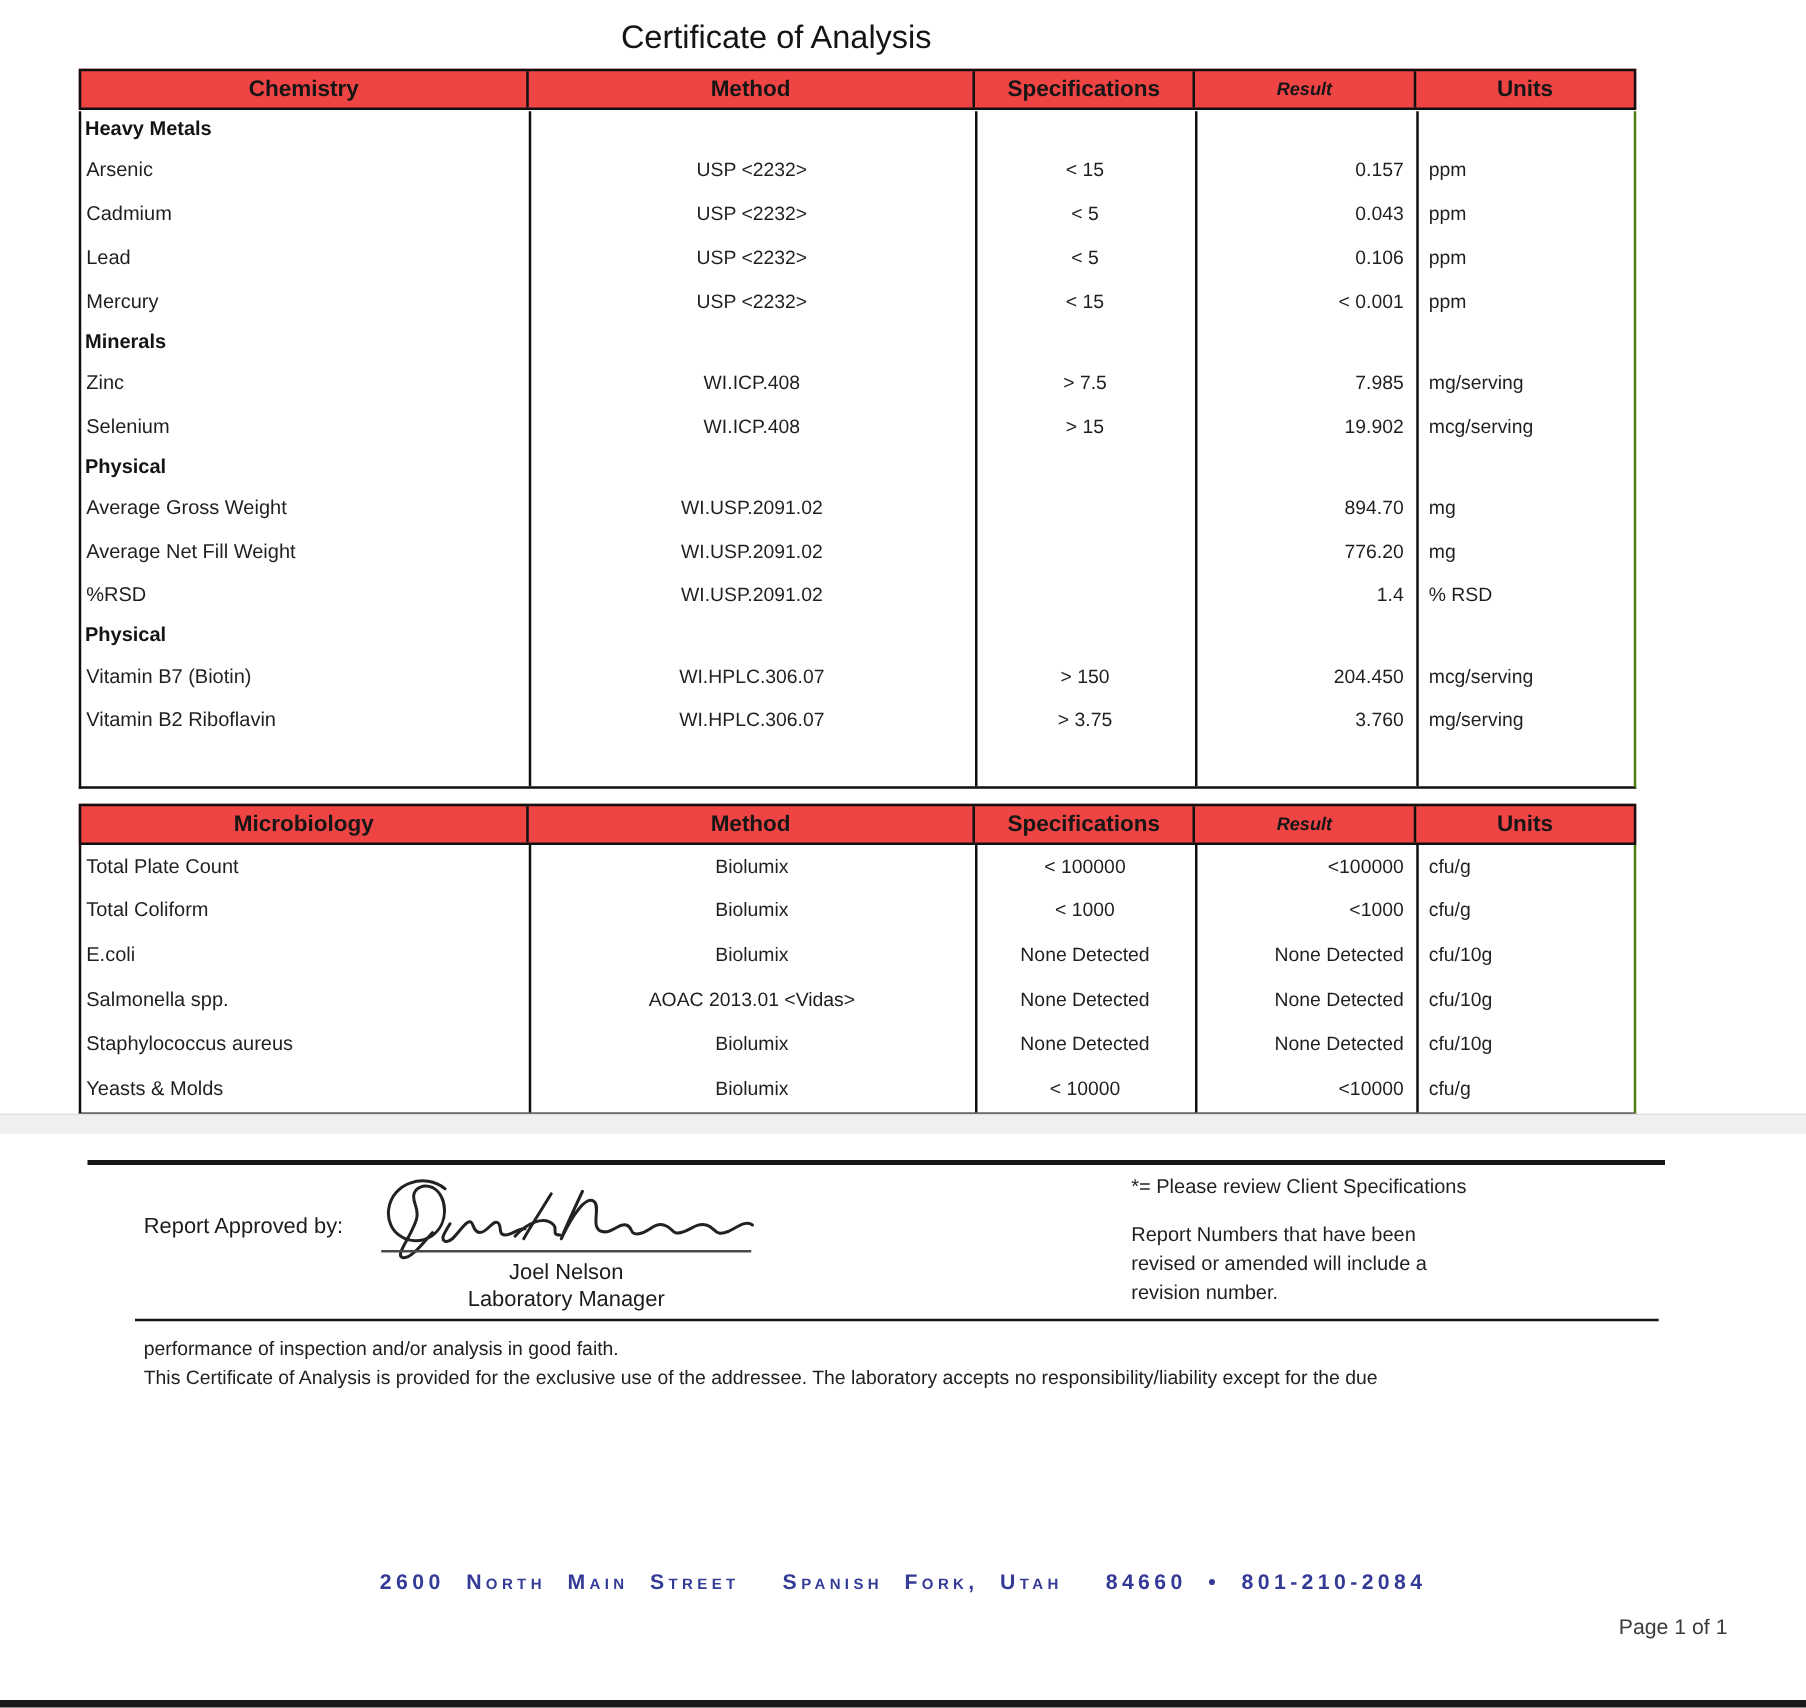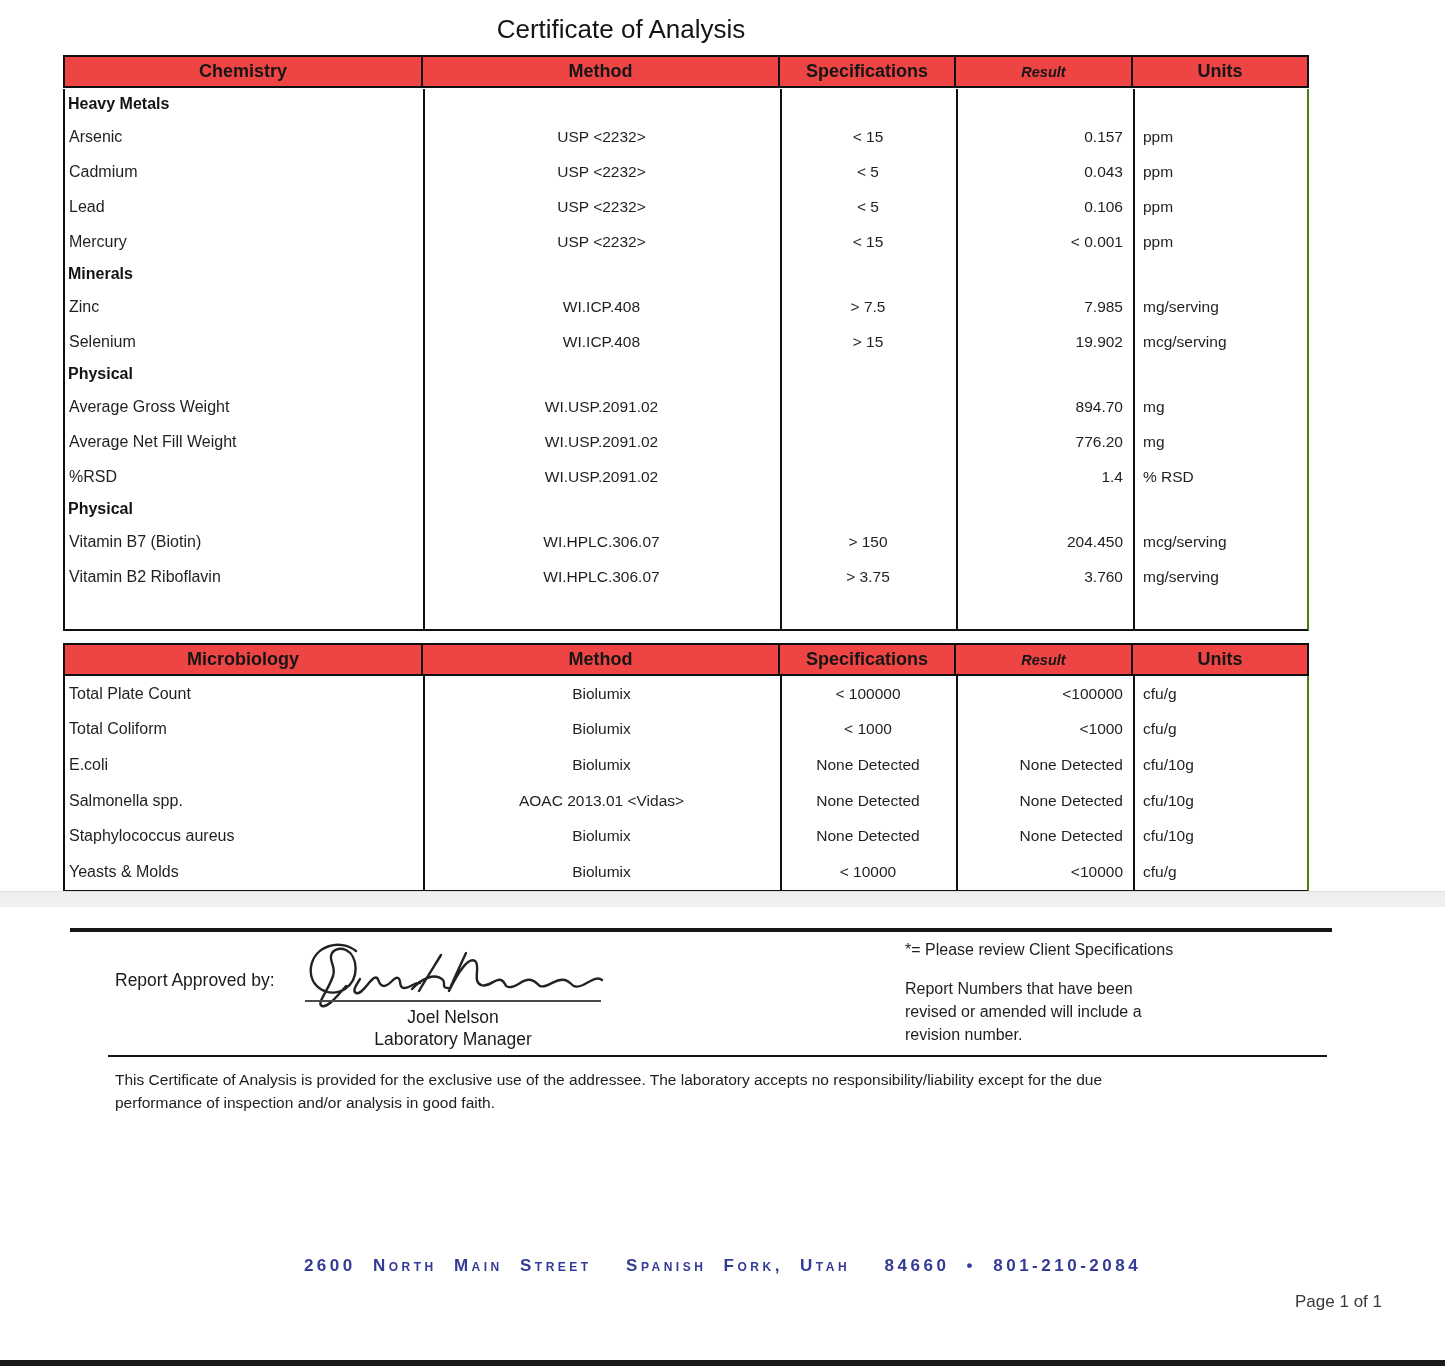--- a/index.html
+++ b/index.html
@@ -236,19 +236,19 @@
 <div class="abs sig-line"></div>
 <div class="abs sig-name">Joel Nelson</div>
 <div class="abs sig-title">Laboratory Manager</div>
 
 <div class="abs note-spec">*= Please review Client Specifications</div>
 <div class="abs note-revision">Report Numbers that have been revised or amended will include a revision number.</div>
 
 <div class="abs rule-thin"></div>
 
 <div class="abs disclaimer">
+  <div>performance of inspection and/or analysis in good faith.</div>
   <div>This Certificate of Analysis is provided for the exclusive use of the addressee. The laboratory accepts no responsibility/liability except for the due</div>
-  <div>performance of inspection and/or analysis in good faith.</div>
 </div>
 
 <div class="abs address">2600 North Main Street  Spanish Fork, Utah  84660 • 801-210-2084</div>
 <div class="abs page-num">Page 1 of 1</div>
 <div class="abs bottom-bar"></div>
 
 </body></html>

